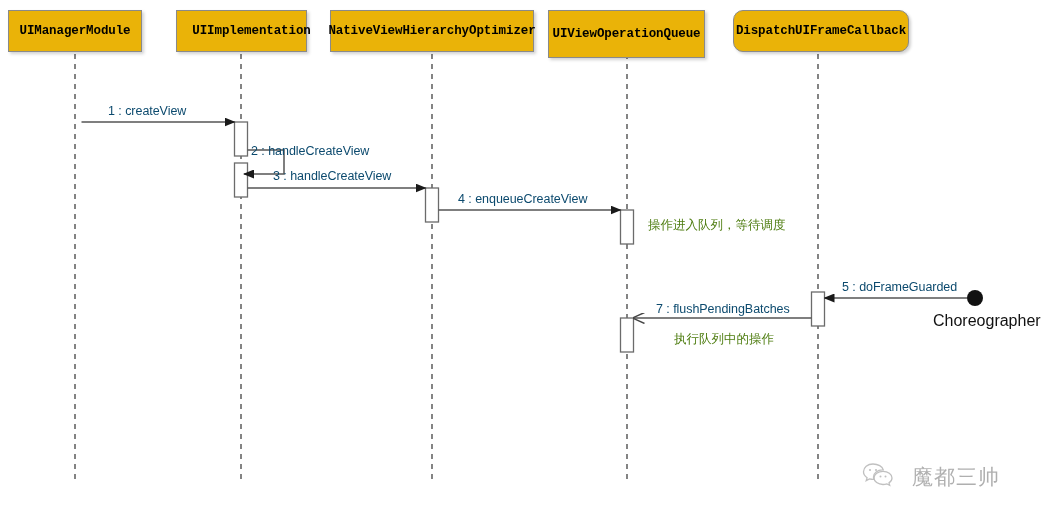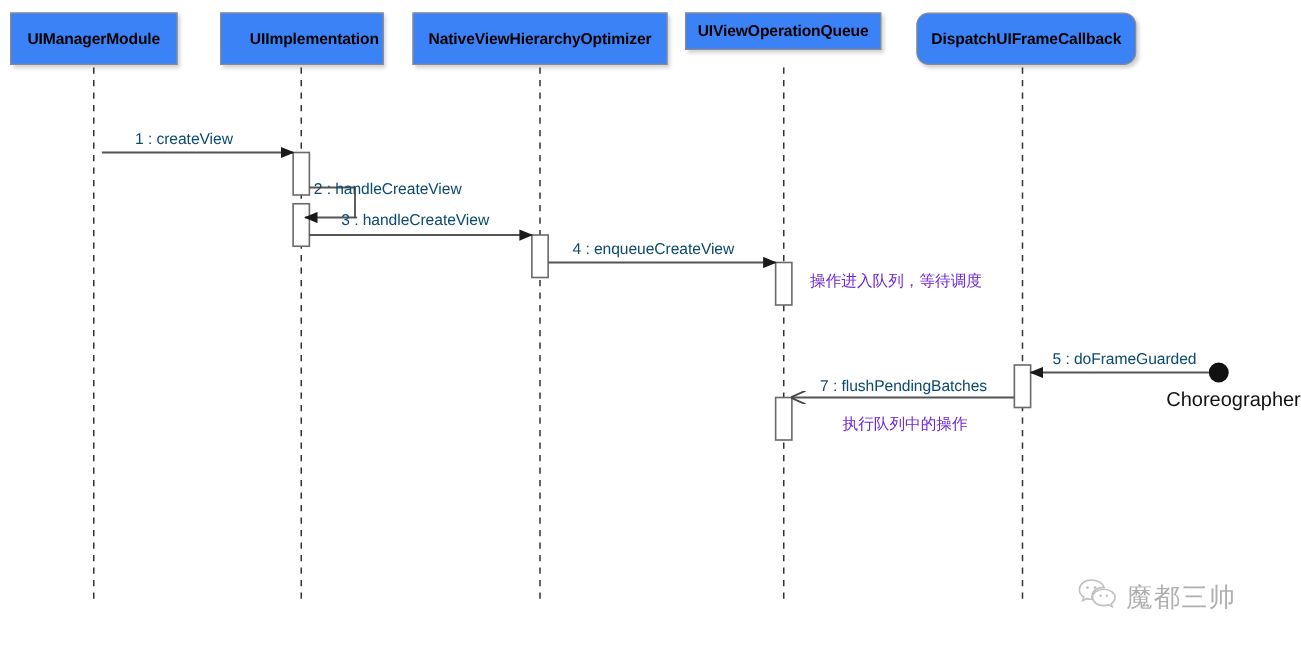--- a/index.html
+++ b/index.html
@@ -24,55 +24,56 @@
     position: absolute;
     left: 0;
     top: 0;
     width: 1041px;
     height: 525px;
   }
   .participant-box {
     position: absolute;
     box-sizing: border-box;
     border: 1.6px solid #8a8a8a;
-    background: #3b82f6;
+    background: #eab308;
     box-shadow: 2px 2px 3px rgba(0,0,0,0.18);
     display: flex;
     align-items: center;
     justify-content: center;
     font-weight: bold;
     font-size: 12.5px;
     color: #000000;
     letter-spacing: -0.1px;
     white-space: nowrap;
+    font-family: Liberation Mono, monospace;
   }
   .msg-label {
     position: absolute;
     font-size: 12.5px;
     color: #0c4a6e;
     white-space: nowrap;
     letter-spacing: -0.05px;
   }
   .note-label {
     position: absolute;
     font-size: 12.5px;
-    color: #6d28d9;
+    color: #4d7c0f;
     white-space: nowrap;
   }
   .actor-label {
     position: absolute;
     font-size: 16px;
     color: #111111;
     white-space: nowrap;
   }
   .watermark {
     position: absolute;
     display: flex;
     align-items: center;
-    gap: 7px;
+    gap: 18px;
     opacity: 0.55;
   }
   .watermark-text {
     font-size: 21px;
     color: #6f6f6f;
     font-family: "DejaVu Sans", sans-serif;
     letter-spacing: 1px;
     white-space: nowrap;
   }
 </style>
@@ -124,21 +125,21 @@
 
   <div class="participant-box" id="pbox-0" style="left: 8px; top: 10px; width: 134px; height: 42px;">
       <span>UIManagerModule</span>
     </div>
   <div class="participant-box" id="pbox-1" style="left: 176px; top: 10px; width: 131px; height: 42px; padding-left: 20px;">
       <span>UIImplementation</span>
     </div>
   <div class="participant-box" id="pbox-2" style="left: 330px; top: 10px; width: 204px; height: 42px;">
       <span>NativeViewHierarchyOptimizer</span>
     </div>
-  <div class="participant-box" id="pbox-3" style="left: 548px; top: 10px; width: 157px; height: 30px;">
+  <div class="participant-box" id="pbox-3" style="left: 548px; top: 10px; width: 157px; height: 48px;">
       <span>UIViewOperationQueue</span>
     </div>
   <div class="participant-box" id="pbox-4" style="left: 733px; top: 10px; width: 176px; height: 42px; border-radius: 10px;">
       <span>DispatchUIFrameCallback</span>
     </div>
 
   <div class="msg-label" id="mlabel-0" style="left: 108px; top: 104px;">1 : createView</div>
   <div class="msg-label" id="mlabel-1" style="left: 251px; top: 129px; margin-top: 15px;">2 : handleCreateView</div>
   <div class="msg-label" id="mlabel-2" style="left: 273px; top: 169px; text-align: right;">3 : handleCreateView</div>
   <div class="msg-label" id="mlabel-3" style="left: 458px; top: 192px;">4 : enqueueCreateView</div>

